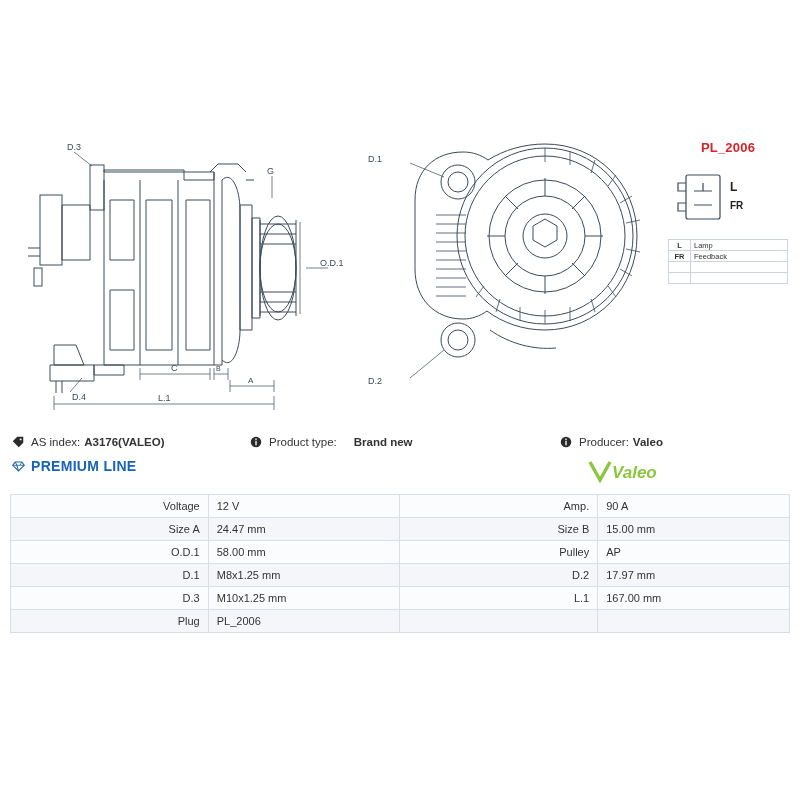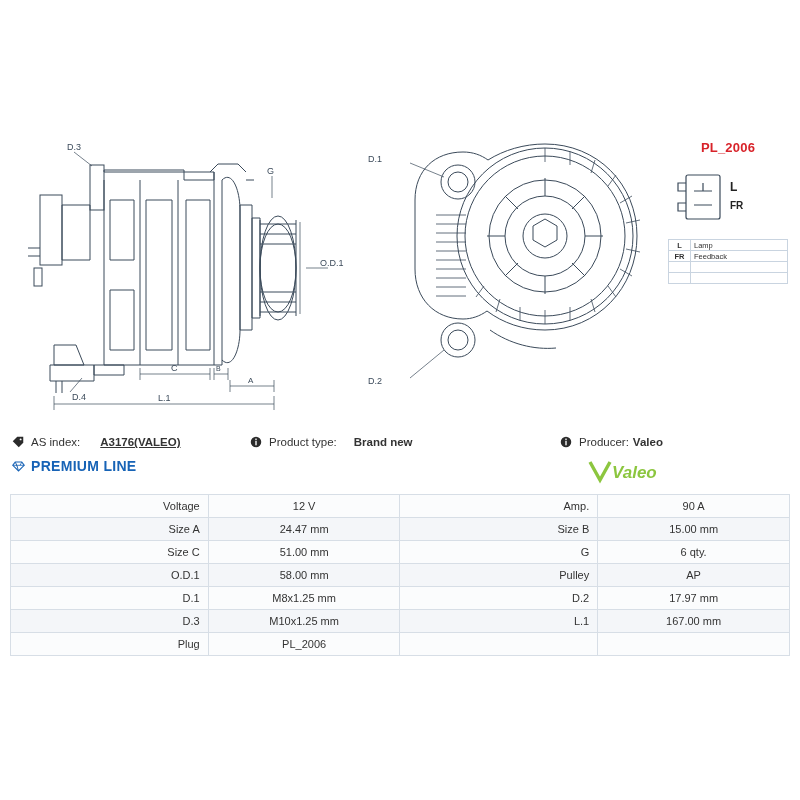--- a/index.html
+++ b/index.html
@@ -111,21 +111,21 @@
     font-size: 11px;
     table-layout: fixed;
   }
   .specs td {
     border: 1px solid #d7dee6;
     height: 23px;
     padding: 0 8px;
     color: #333;
   }
   .specs td.lbl { text-align: right; width: 165px; margin-left: 32px; }
-  .specs td.val { text-align: center; width: 160px; }
+  .specs td.val { text-align: left; width: 160px; }
   .specs tr:nth-child(even) { background: #f4f6f9; }
   .specs tr:nth-child(odd) { background: #fbfcfd; }
   .specs td.empty { background: transparent; border-color: #d7dee6; }
 
   text { font-family: "Liberation Sans", sans-serif; }
 </style>
 </head>
 <body>
 
 <div id="page">
@@ -300,21 +300,21 @@
 
     <div class="info-col" style="left:10px;">
       <div class="info-row">
         <span class="ic">
           <svg width="12" height="12" viewBox="0 0 16 16">
               <path d="M1 7 L7 1 H15 V9 L9 15 Z" fill="#2b2b2b"></path>
               <circle cx="11.5" cy="4.5" r="1.3" fill="#fff"></circle>
             </svg>
         </span>
         <span>AS index:</span>
-        <b style="margin-left:20px;text-decoration:underline;">A3176(VALEO)</b>
+        <b style="margin-left:4px;">A3176(VALEO)</b>
       </div>
       <div class="info-row prem">
         <span class="ic">
           <svg width="13" height="11" viewBox="0 0 16 13">
               <path d="M4 1 H12 L15 5 L8 12 L1 5 Z" fill="none" stroke="#1763b6" stroke-width="1.4"></path>
               <path d="M1 5 H15 M4 1 L6 5 L8 12 M12 1 L10 5" stroke="#1763b6" stroke-width="1"></path>
             </svg>
         </span>
         <span>PREMIUM LINE</span>
       </div>
@@ -364,26 +364,20 @@
         <td class="lbl">Amp.</td>
         <td class="val">90 A</td>
       </tr>
       <tr>
         <td class="lbl">Size A</td>
         <td class="val">24.47 mm</td>
         <td class="lbl">Size B</td>
         <td class="val">15.00 mm</td>
       </tr>
       <tr>
-        <td class="lbl">Size C</td>
-        <td class="val">51.00 mm</td>
-        <td class="lbl">G</td>
-        <td class="val">6 qty.</td>
-      </tr>
-      <tr>
         <td class="lbl">O.D.1</td>
         <td class="val">58.00 mm</td>
         <td class="lbl">Pulley</td>
         <td class="val">AP</td>
       </tr>
       <tr>
         <td class="lbl">D.1</td>
         <td class="val">M8x1.25 mm</td>
         <td class="lbl">D.2</td>
         <td class="val">17.97 mm</td>

